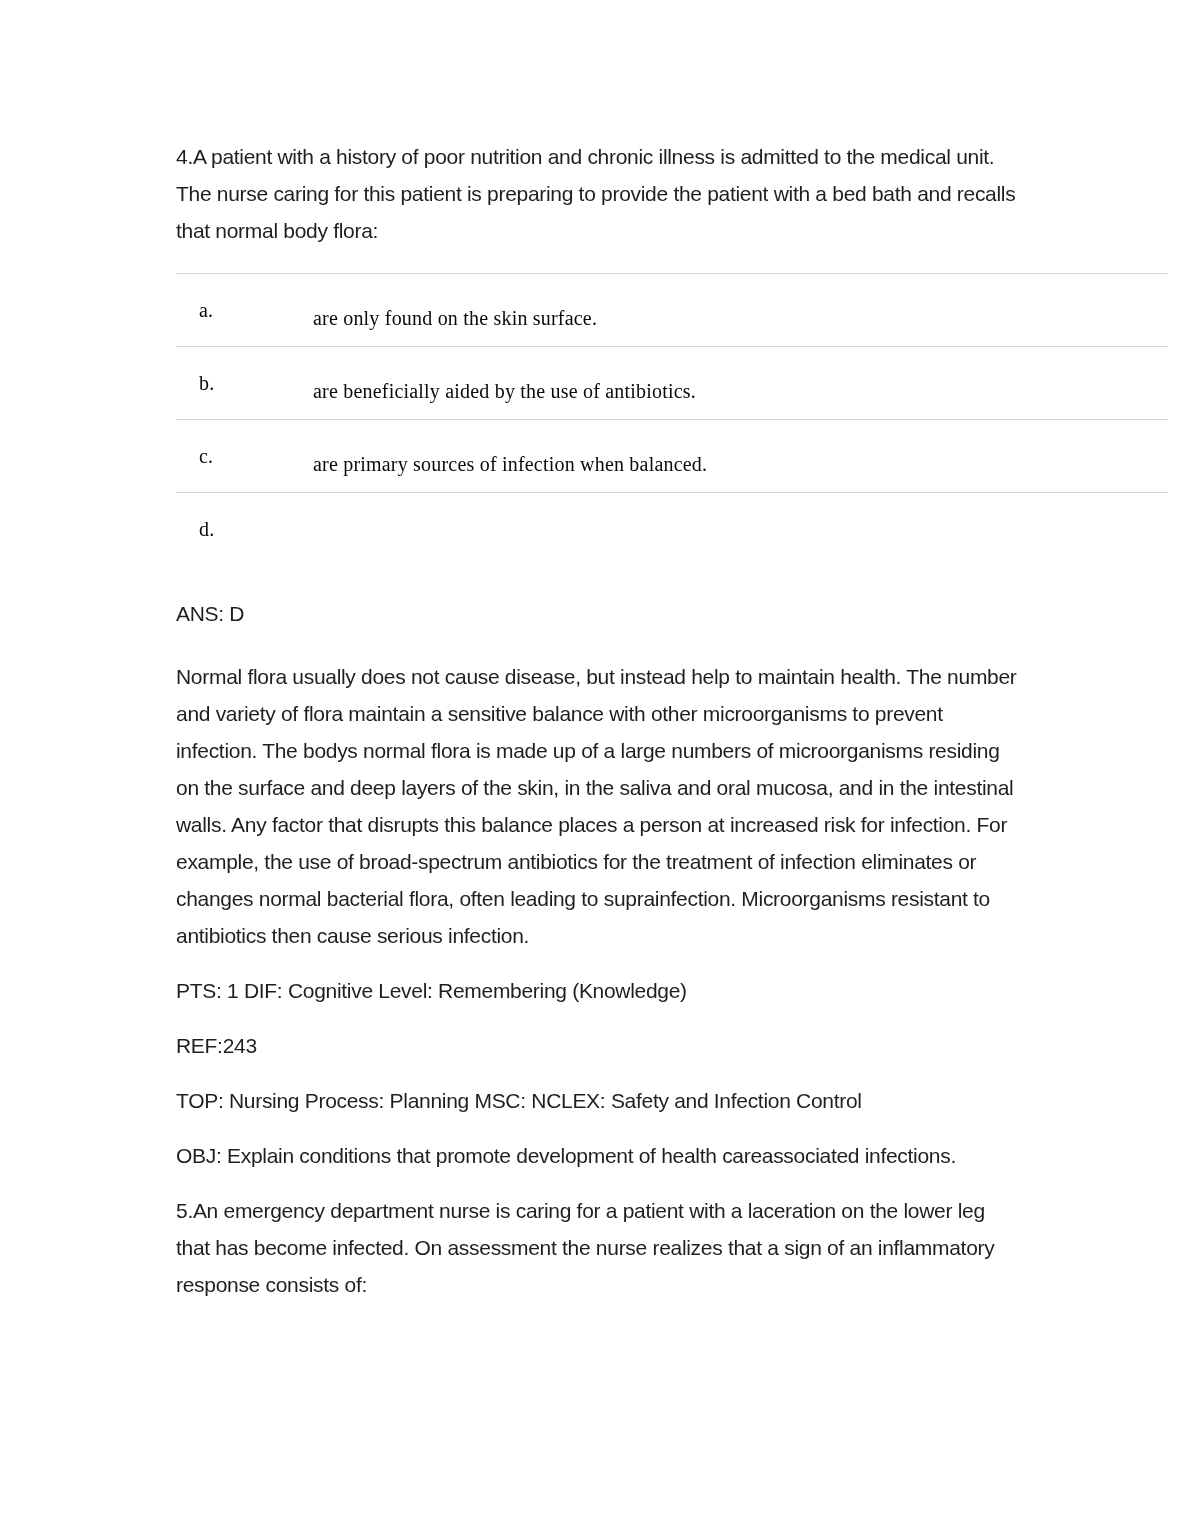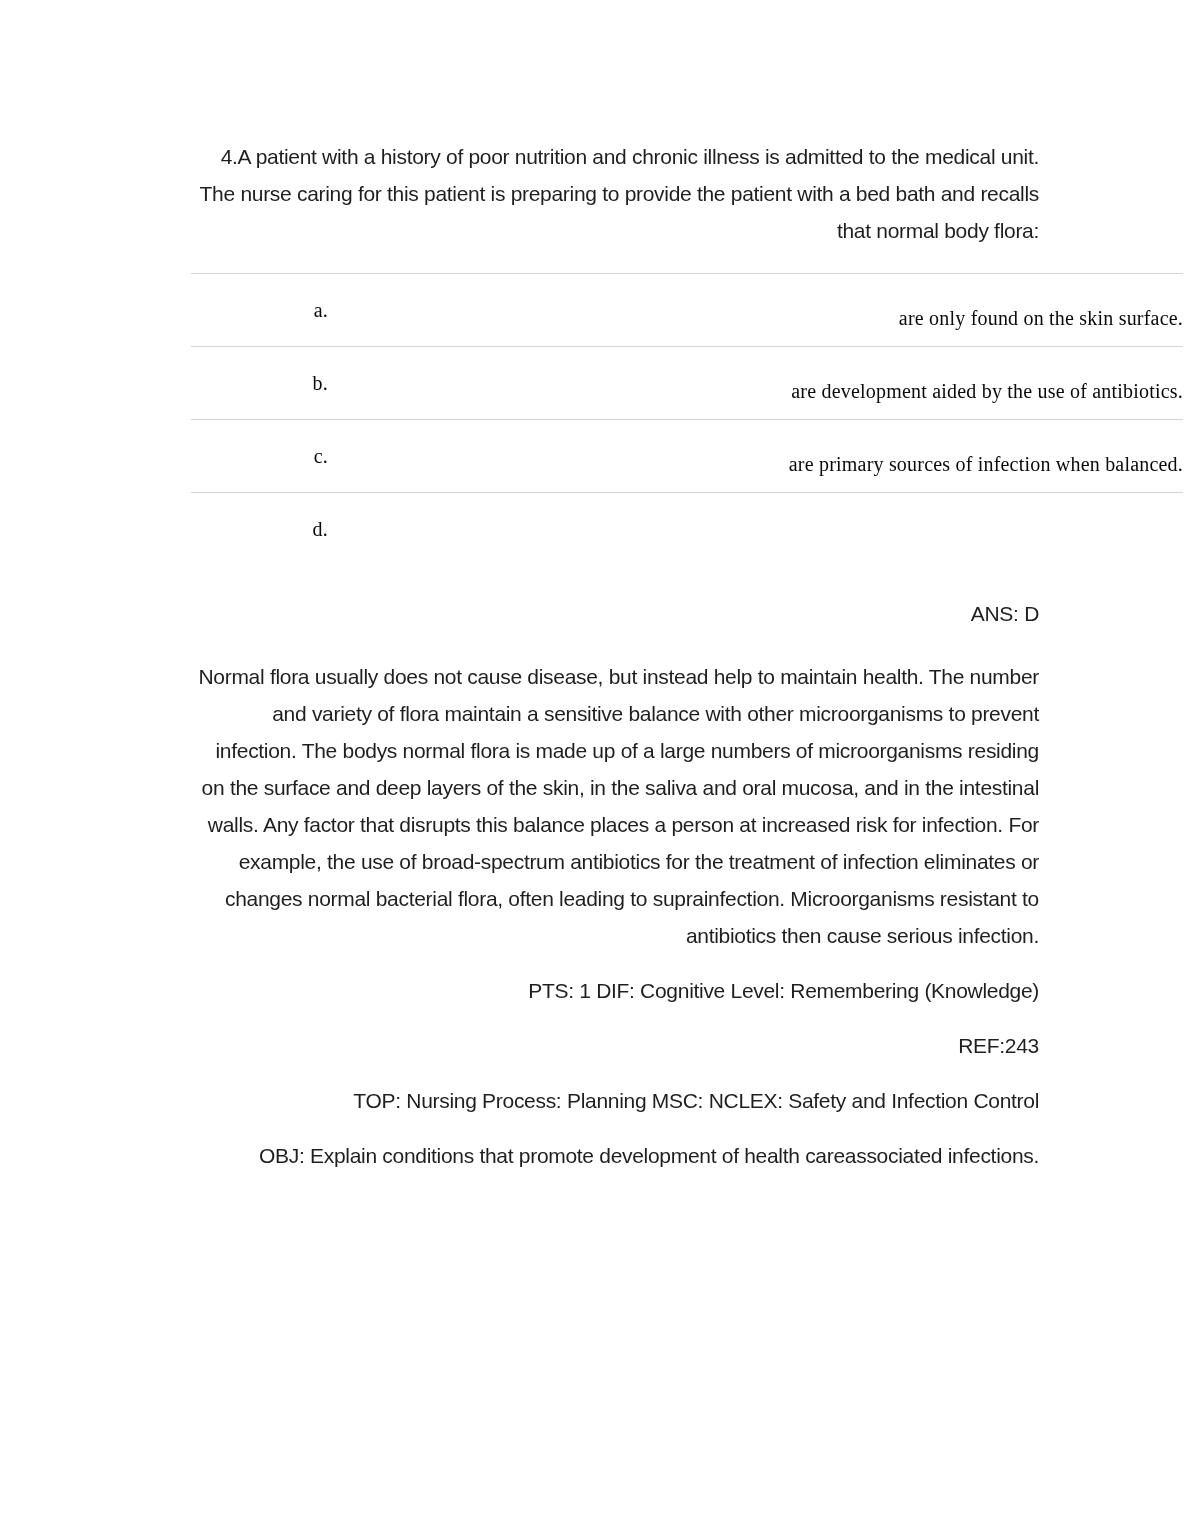--- a/index.html
+++ b/index.html
@@ -10,24 +10,23 @@
   body {
     width: 1190px;
     height: 1540px;
     position: relative;
     font-family: "Liberation Sans", sans-serif;
     color: #1f1f1f;
     overflow: hidden;
   }
   .content {
     position: absolute;
-    left: 191px;
+    left: 176px;
     top: 138px;
     width: 992px;
-    text-align: right;
   }
   .para {
     width: 848px;
     font-size: 21px;
     line-height: 37px;
     letter-spacing: -0.3px;
     margin: 0 0 18px 0;
     color: #1f1f1f;
   }
   .q-para {
@@ -71,21 +70,21 @@
 
   <p class="para q-para">4.A patient with a history of poor nutrition and chronic illness is admitted to the medical unit. The nurse caring for this patient is preparing to provide the patient with a bed bath and recalls that normal body flora:</p>
 
   <div class="options-table">
     <div class="option-row">
       <span class="option-letter">a.</span>
       <span class="option-text">are only found on the skin surface.</span>
     </div>
     <div class="option-row">
       <span class="option-letter">b.</span>
-      <span class="option-text">are development aided by the use of antibiotics.</span>
+      <span class="option-text">are beneficially aided by the use of antibiotics.</span>
     </div>
     <div class="option-row">
       <span class="option-letter">c.</span>
       <span class="option-text">are primary sources of infection when balanced.</span>
     </div>
     <div class="option-row">
       <span class="option-letter">d.</span>
     </div>
   </div>
 
@@ -94,14 +93,15 @@
   <p class="para rationale">Normal flora usually does not cause disease, but instead help to maintain health. The number and variety of flora maintain a sensitive balance with other microorganisms to prevent infection. The bodys normal flora is made up of a large numbers of microorganisms residing on the surface and deep layers of the skin, in the saliva and oral mucosa, and in the intestinal walls. Any factor that disrupts this balance places a person at increased risk for infection. For example, the use of broad-spectrum antibiotics for the treatment of infection eliminates or changes normal bacterial flora, often leading to suprainfection. Microorganisms resistant to antibiotics then cause serious infection.</p>
 
   <p class="para">PTS: 1 DIF: Cognitive Level: Remembering (Knowledge)</p>
 
   <p class="para">REF:243</p>
 
   <p class="para">TOP: Nursing Process: Planning MSC: NCLEX: Safety and Infection Control</p>
 
   <p class="para">OBJ: Explain conditions that promote development of health careassociated infections.</p>
 
+  <p class="para">5.An emergency department nurse is caring for a patient with a laceration on the lower leg that has become infected. On assessment the nurse realizes that a sign of an inflammatory response consists of:</p>
 
 </div>
 
 </body></html>

